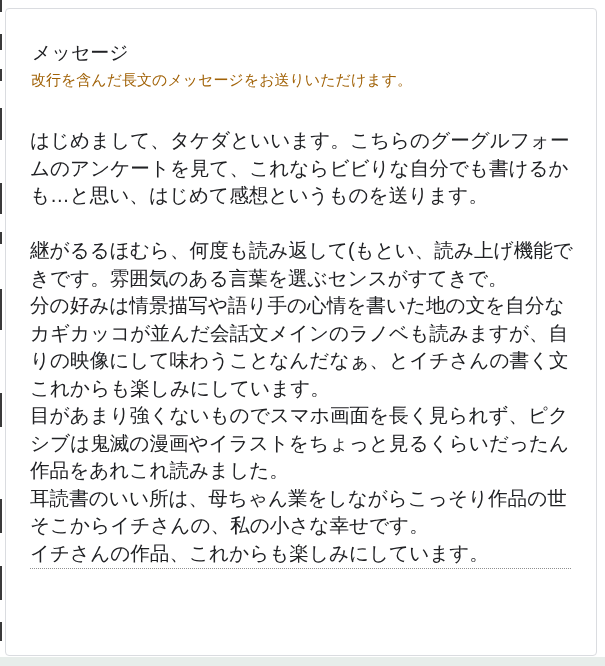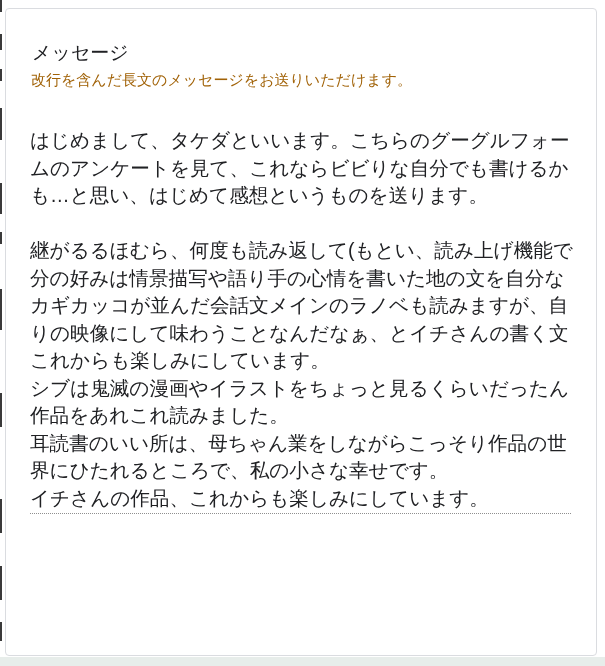--- a/index.html
+++ b/index.html
@@ -81,23 +81,25 @@
 <div class="card">
   <div class="question-title">メッセージ</div>
   <div class="question-description">改行を含んだ長文のメッセージをお送りいただけます。</div>
 
   <div class="message-field">
     <div class="message-line">はじめまして、タケダといいます。こちらのグーグルフォー</div>
     <div class="message-line">ムのアンケートを見て、これならビビりな自分でも書けるか</div>
     <div class="message-line">も…と思い、はじめて感想というものを送ります。</div>
     <div class="message-line"></div>
     <div class="message-line">継がるるほむら、何度も読み返して(もとい、読み上げ機能で</div>
+    <div class="message-line">きです。雰囲気のある言葉を選ぶセンスがすてきで。</div>
     <div class="message-line">分の好みは情景描写や語り手の心情を書いた地の文を自分な</div>
     <div class="message-line">カギカッコが並んだ会話文メインのラノベも読みますが、自</div>
     <div class="message-line">りの映像にして味わうことなんだなぁ、とイチさんの書く文</div>
     <div class="message-line">これからも楽しみにしています。</div>
+    <div class="message-line">目があまり強くないものでスマホ画面を長く見られず、ピク</div>
     <div class="message-line">シブは鬼滅の漫画やイラストをちょっと見るくらいだったん</div>
     <div class="message-line">作品をあれこれ読みました。</div>
     <div class="message-line">耳読書のいい所は、母ちゃん業をしながらこっそり作品の世</div>
-    <div class="message-line">界にひたれるところで、私の小さな幸せです。</div>
+    <div class="message-line">そこからイチさんの、私の小さな幸せです。</div>
     <div class="message-line">イチさんの作品、これからも楽しみにしています。</div>
   </div>
 </div>
 
 </body></html>

